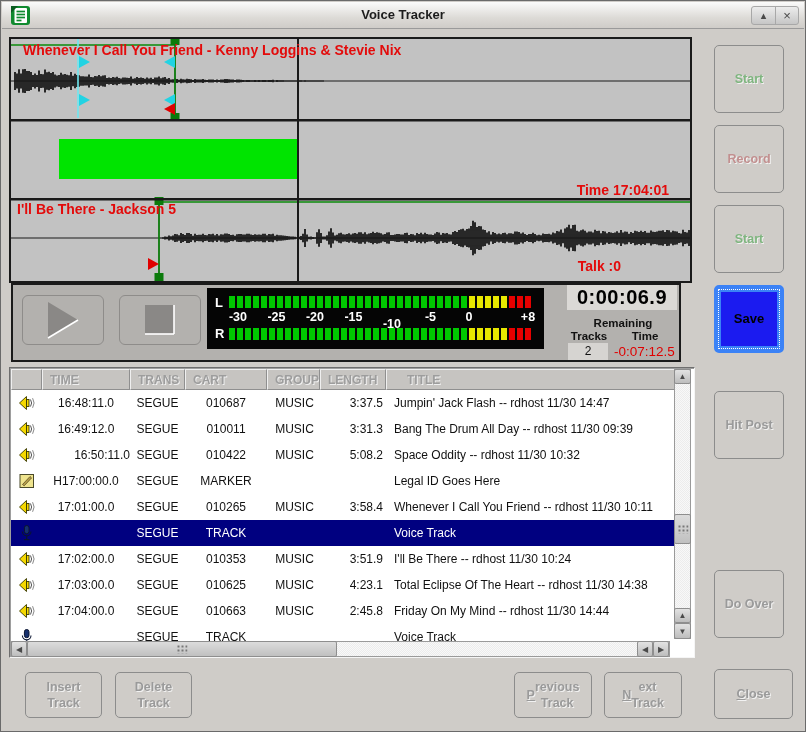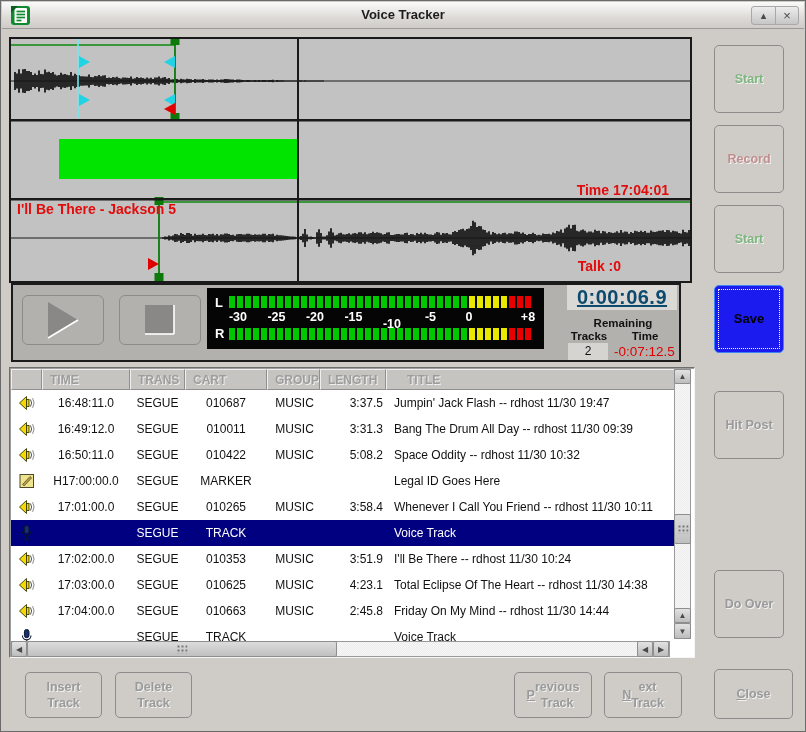--- a/index.html
+++ b/index.html
@@ -40,21 +40,21 @@
     border-radius:6px; background:#b3b1ae; }
   .tbtn svg { position:absolute; left:50%; top:50%; transform:translate(-50%,-50%); }
   .meter { position:absolute; left:206px; top:287px; width:337px; height:61px;
     background:#050505; }
   .meter .chan { position:absolute; color:#fff; font-weight:bold; font-size:13px; }
   .seg { position:absolute; width:6px; height:12px; }
   .mscale { position:absolute; color:#fff; font-weight:bold; font-size:12.5px;
     transform:translateX(-50%); }
   .elapsed { position:absolute; left:566px; top:284px; width:110px; height:25px;
     background:#dbd9d6; text-align:center; font-size:20px; font-weight:bold;
-    color:#0c4a6e; line-height:25px; letter-spacing:0.5px;text-decoration:underline; }
+    color:#000000; line-height:25px; letter-spacing:0.5px; }
   .lbl { position:absolute; color:#111; font-size:11.5px; font-weight:bold; text-align:center; }
   .tracksbox { position:absolute; left:567px; top:342px; width:40px; height:17px;
     background:#d6d4d1; text-align:center; font-size:12px; line-height:17px; color:#111; }
   .remtime { position:absolute; left:613px; top:343px; width:67px; overflow:hidden;
     color:#e00000; font-size:13.5px; white-space:nowrap; }
   
   .tablewrap { position:absolute; left:8px; top:366px; width:686px; height:291px;
     background:#fff; border:1px solid; border-color:#6e6e6e #f5f5f5 #f5f5f5 #6e6e6e;
     box-shadow:inset 1px 1px 0 #9e9e9e; }
   .thead { position:absolute; left:1px; top:1px; width:664px; height:21px; display:flex; }
@@ -86,21 +86,21 @@
     width:11px; height:9px;
     background-image:radial-gradient(#777 0.9px, transparent 1px);
     background-size:4px 4px; }
   
   .btn { position:absolute; border:1px solid #8c8c8c; border-radius:5px;
     background:transparent; display:flex; align-items:center; justify-content:center;
     text-align:center; font-weight:bold; font-size:12.5px; line-height:16px;
     color:#9a9a9a; text-shadow:1px 1px 0 #f2f2f2; cursor:default; }
   .btn.green { color:#7fb57f; }
   .btn.red   { color:#c28f8f; }
-  .btn.save  { background:#1b1bf0; border:1px solid #3b82f6; color:#000;
+  .btn.save  { background:#1b1bf0; border:7px solid #3b82f6; color:#000;
     text-shadow:none; outline:1px dotted #fff; outline-offset:-5px; font-size:13px; }
   u { text-decoration:underline; }
 </style>
 </head>
 <body>
 
 <div class="win">
 
   <div class="titlebar">
     <span class="app-icon">
@@ -150,20 +150,21 @@
         <line x1="150" y1="161" x2="150" y2="244" stroke="#0b7a0b" stroke-width="1.8"></line>
         <rect x="145.5" y="160" width="9" height="8" fill="#0b7a0b"></rect>
         <rect x="145.5" y="236" width="9" height="8" fill="#0b7a0b"></rect>
         <polygon points="139,221 150,227 139,233" fill="#e00000"></polygon>
       </g>
       <rect x="0" y="82" width="683" height="2.5" fill="#1a1a1a"></rect>
       <rect x="0" y="161" width="683" height="2.5" fill="#1a1a1a"></rect>
       <line x1="289" y1="2" x2="289" y2="244" stroke="#1a1a1a" stroke-width="2"></line>
       <rect x="1" y="1" width="681" height="244" fill="none" stroke="#1a1a1a" stroke-width="2"></rect>
     </svg>
+    <div class="ovl track-title" style="left:14px; top:5px;">Whenever I Call You Friend - Kenny Loggins &amp; Stevie Nix</div>
     <div class="ovl track-title" style="left:8px;  top:164px;">I'll Be There - Jackson 5</div>
     <div class="ovl ovl-right" style="right:23px; top:145px;">Time 17:04:01</div>
     <div class="ovl ovl-right" style="right:71px; top:221px;">Talk :0</div>
   </div>
 
   <div class="strip"></div>
   <div class="tbtn" style="left:21px; top:294px;">
     <svg width="34" height="38" viewBox="0 0 34 38">
       <polygon points="2,1 2,37 32,19" fill="#8a8886"></polygon>
       <line x1="2" y1="37" x2="32" y2="19" stroke="#fff" stroke-width="1.6"></line>
@@ -297,21 +298,21 @@
               <rect x="8.5" y="4.5" width="2.5" height="7" fill="#f5d800" stroke="#3a3a00" stroke-width="0.9"></rect>
               <path d="M12.5 4.5 q2.2 3.5 0 7" fill="none" stroke="#555" stroke-width="1"></path>
               <path d="M14.6 3.2 q3 4.8 0 9.6" fill="none" stroke="#888" stroke-width="1"></path>
             </svg>
           </div>
           <div class="td c" style="width: 88px;">16:48:11.0</div>
           <div class="td c" style="width: 55px;">SEGUE</div>
           <div class="td c" style="width: 82px;">010687</div>
           <div class="td c" style="width: 55px;">MUSIC</div>
           <div class="td r" style="width: 66px;">3:37.5</div>
-          <div class="td l" style="flex: 1 1 0%;">Jumpin' Jack Flash -- rdhost 11/30 19:47</div>
+          <div class="td l" style="flex: 1 1 0%;">Jumpin' Jack Flash -- rdhost 11/30 14:47</div>
         </div>
         <div class="trow">
           <div class="td icell" style="width: 31px;">
             <svg width="17" height="16" viewBox="0 0 17 16">
               <polygon points="1.5,8 8.5,1.5 8.5,14.5" fill="#f5d800" stroke="#3a3a00" stroke-width="0.9"></polygon>
               <rect x="8.5" y="4.5" width="2.5" height="7" fill="#f5d800" stroke="#3a3a00" stroke-width="0.9"></rect>
               <path d="M12.5 4.5 q2.2 3.5 0 7" fill="none" stroke="#555" stroke-width="1"></path>
               <path d="M14.6 3.2 q3 4.8 0 9.6" fill="none" stroke="#888" stroke-width="1"></path>
             </svg>
           </div>
@@ -324,21 +325,21 @@
         </div>
         <div class="trow">
           <div class="td icell" style="width: 31px;">
             <svg width="17" height="16" viewBox="0 0 17 16">
               <polygon points="1.5,8 8.5,1.5 8.5,14.5" fill="#f5d800" stroke="#3a3a00" stroke-width="0.9"></polygon>
               <rect x="8.5" y="4.5" width="2.5" height="7" fill="#f5d800" stroke="#3a3a00" stroke-width="0.9"></rect>
               <path d="M12.5 4.5 q2.2 3.5 0 7" fill="none" stroke="#555" stroke-width="1"></path>
               <path d="M14.6 3.2 q3 4.8 0 9.6" fill="none" stroke="#888" stroke-width="1"></path>
             </svg>
           </div>
-          <div class="td c" style="width: 88px;">16:50:11.0</div>
+          <div class="td c" style="width: 88px; text-align: right;">16:50:11.0</div>
           <div class="td c" style="width: 55px;">SEGUE</div>
           <div class="td c" style="width: 82px;">010422</div>
           <div class="td c" style="width: 55px;">MUSIC</div>
           <div class="td r" style="width: 66px;">5:08.2</div>
           <div class="td l" style="flex: 1 1 0%;">Space Oddity -- rdhost 11/30 10:32</div>
         </div>
         <div class="trow">
           <div class="td icell" style="width: 31px;">
             <svg width="16" height="16" viewBox="0 0 16 16">
               <rect x="1" y="1.5" width="13.5" height="13" fill="#efe48e" stroke="#4a4a2a"></rect>

